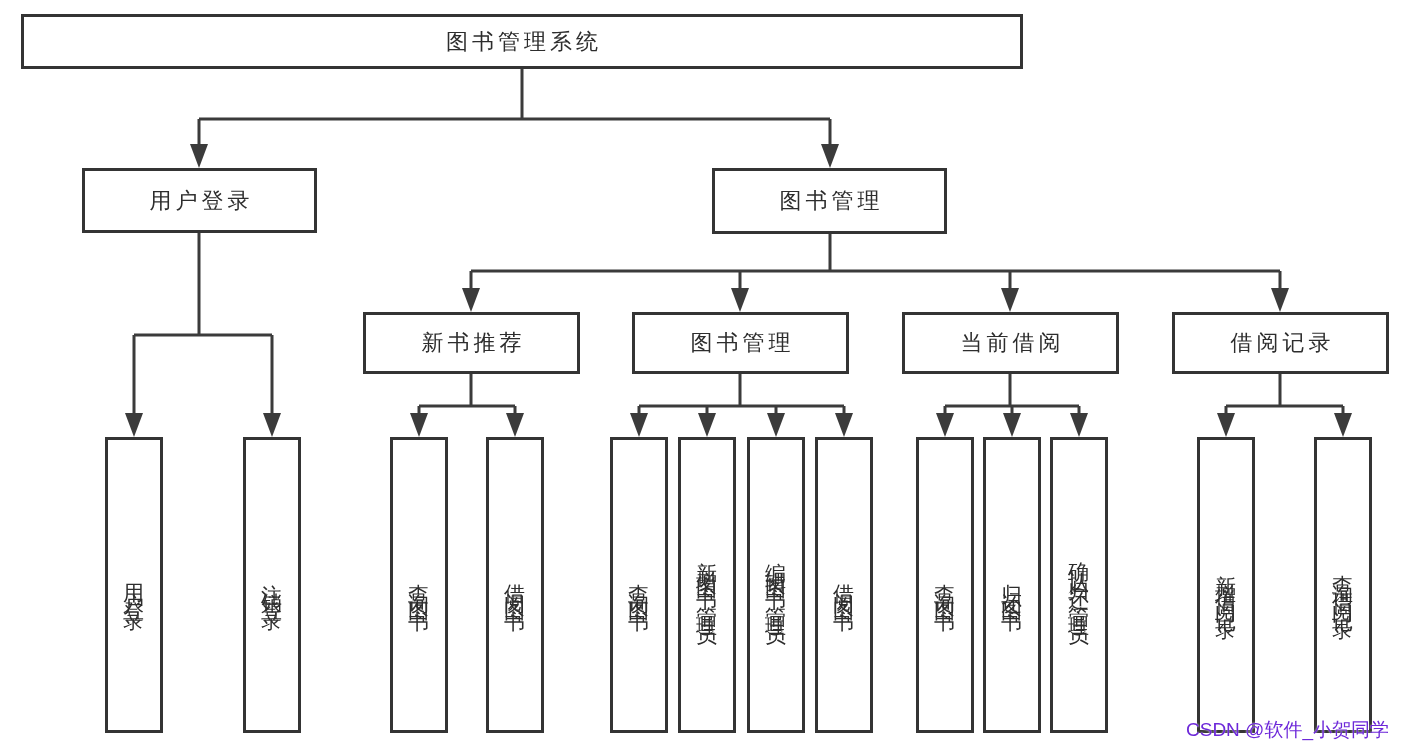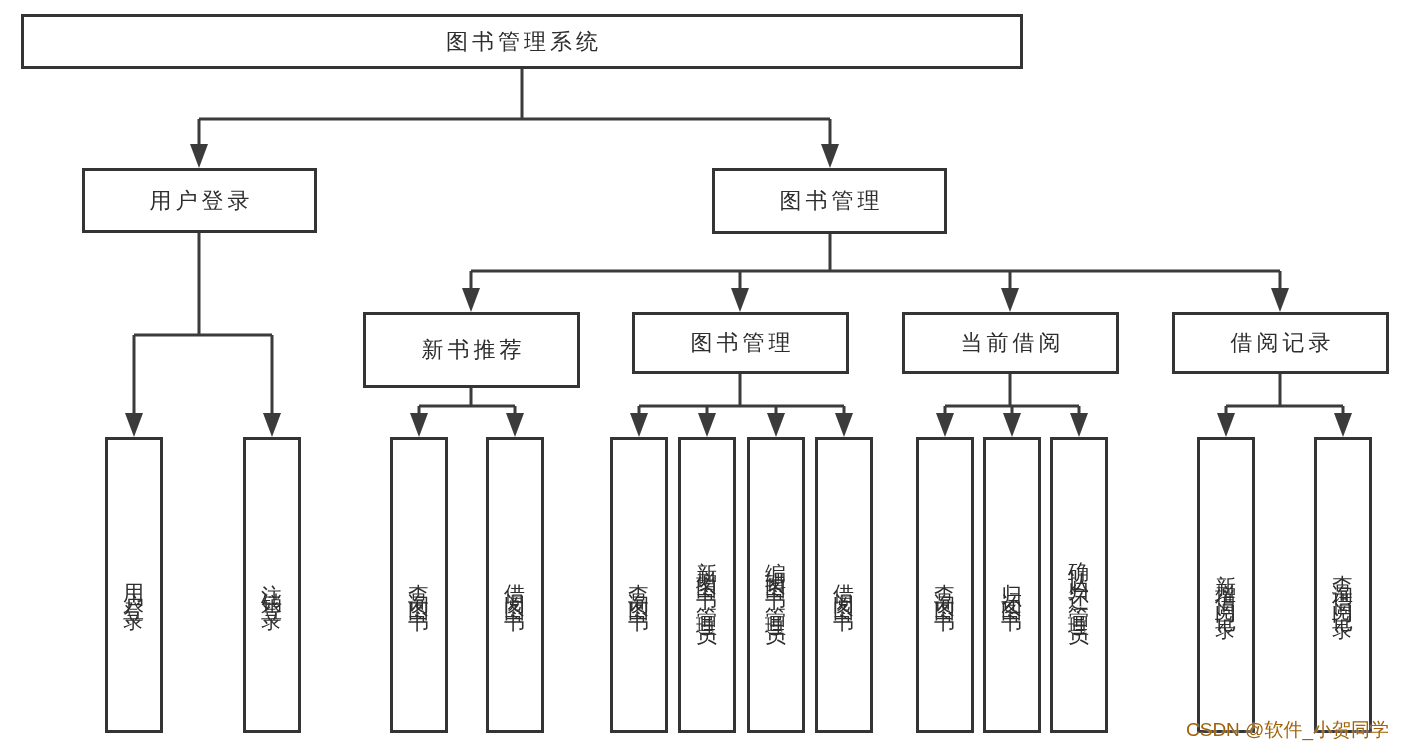--- a/index.html
+++ b/index.html
@@ -48,21 +48,21 @@
     writing-mode: vertical-rl;
     font-size: 21px;
     letter-spacing: 9px;
     line-height: 1;
   }
   .watermark {
     position: absolute;
     left: 1186px;
     top: 717px;
     font-size: 19px;
-    color: #a16207;
+    color: #6d28d9;
     white-space: nowrap;
     z-index: 5;
     text-shadow: 0 0 2px #ffffff;
   }
 </style>
 </head>
 <body>
 
 <div class="canvas">
 
@@ -104,21 +104,21 @@
       <polygon points="1217,413 1235,413 1226,437"></polygon>
       <polygon points="1334,413 1352,413 1343,437"></polygon>
     </g>
   </svg>
 
   <div class="box hbox" style="left:21px; top:14px; width:1002px; height:55px;">图书管理系统</div>
 
   <div class="box hbox" style="left:82px; top:168px; width:235px; height:65px;">用户登录</div>
   <div class="box hbox" style="left:712px; top:168px; width:235px; height:66px;">图书管理</div>
 
-  <div class="box hbox" style="left:363px; top:312px; width:217px; height:76px;">新书推荐</div>
+  <div class="box hbox" style="left:363px; top:312px; width:217px; height:62px;">新书推荐</div>
   <div class="box hbox" style="left:632px; top:312px; width:217px; height:62px;">图书管理</div>
   <div class="box hbox" style="left:902px; top:312px; width:217px; height:62px;">当前借阅</div>
   <div class="box hbox" style="left:1172px; top:312px; width:217px; height:62px;">借阅记录</div>
 
   <div class="box leaf" style="left:105px;">用户登录</div>
   <div class="box leaf" style="left:243px;">注销登录</div>
 
   <div class="box leaf" style="left:390px;">查询图书</div>
   <div class="box leaf" style="left:486px;">借阅图书</div>
 

